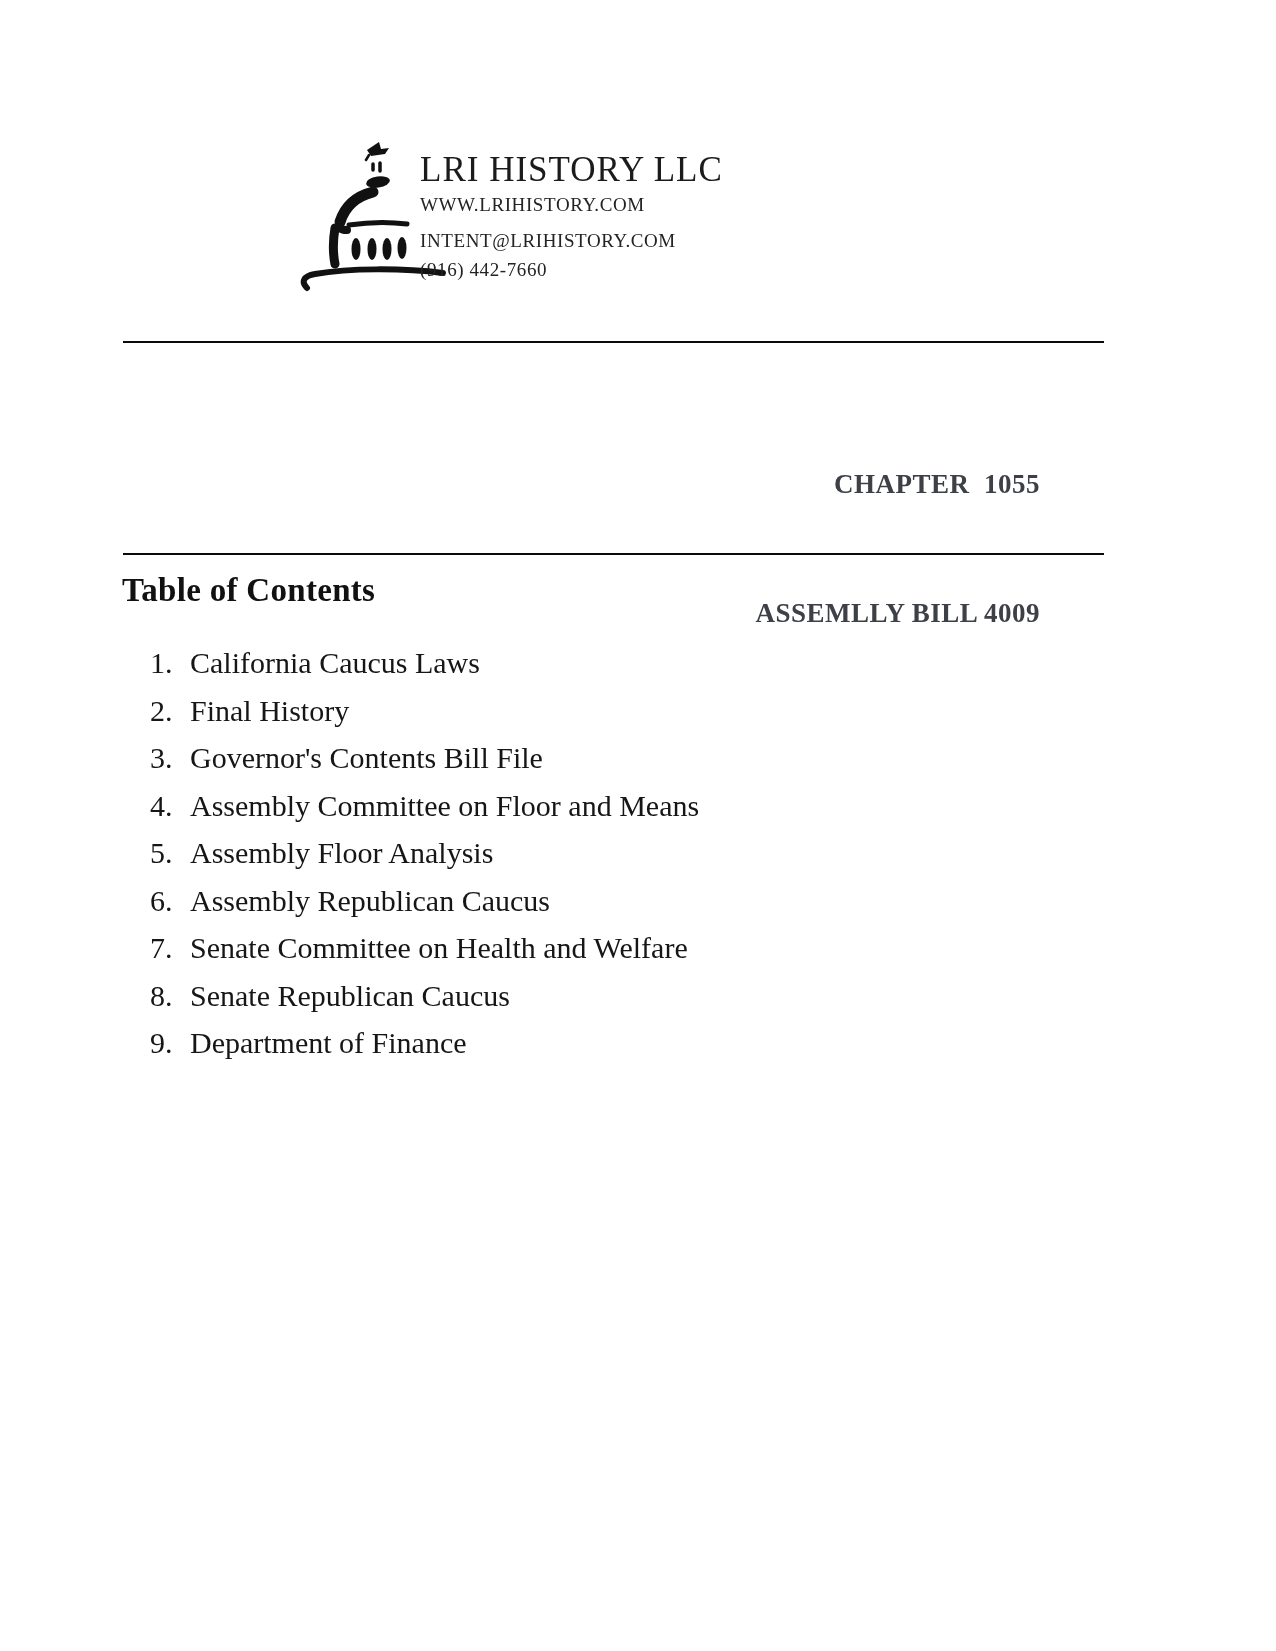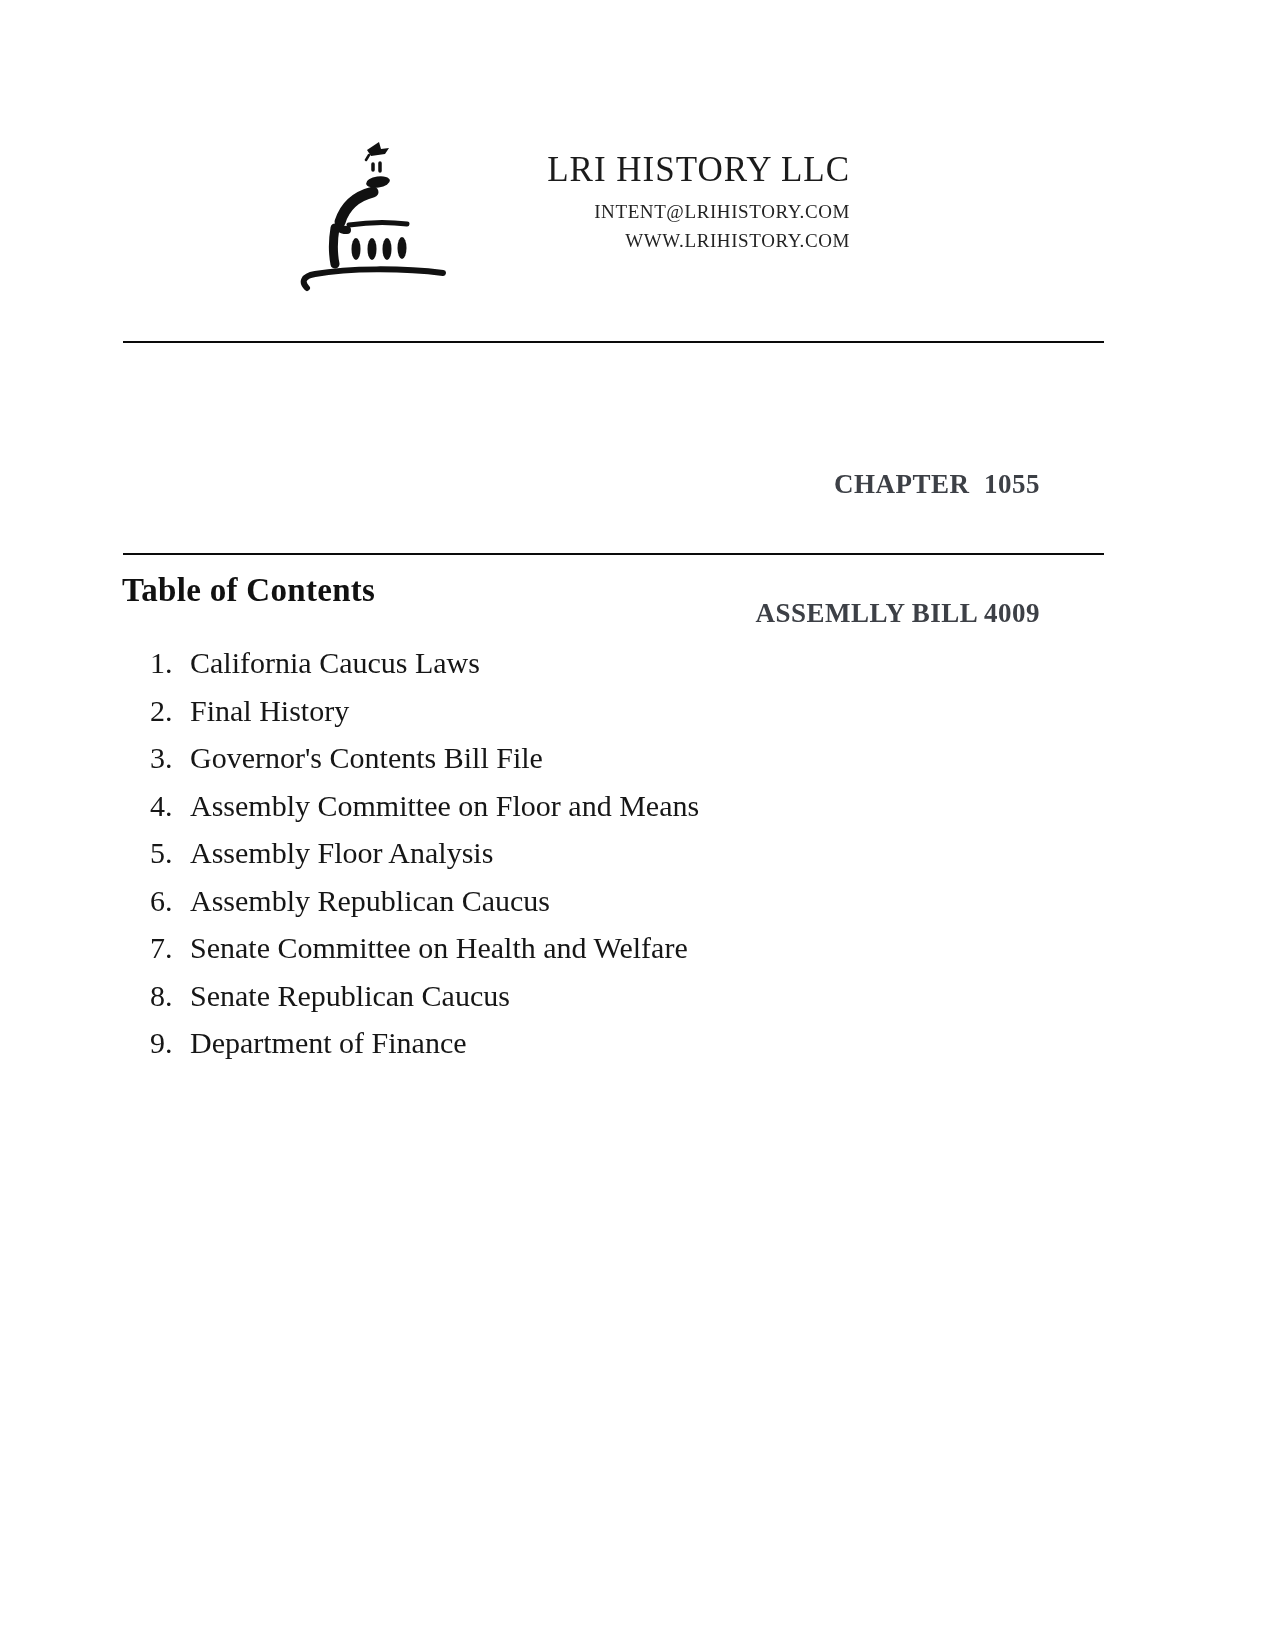--- a/index.html
+++ b/index.html
@@ -21,21 +21,21 @@
   }
   .logo {
     position: absolute;
     left: 293px; top: 2px;
     width: 160px; height: 160px;
   }
   .header-text {
     position: absolute;
     left: 420px; top: 0;
     width: 430px;
-    text-align: right;
+    text-align: left;
   }
   .company-name {
     font-size: 35px;
     letter-spacing: 1px;
     color: #1b1b1b;
     line-height: 40px;
     margin-top: 20px;
     font-weight: normal;
   }
   .contact-line {
@@ -138,22 +138,23 @@
       <ellipse cx="79" cy="117" rx="4.5" ry="11" fill="#111111"></ellipse>
       <ellipse cx="94" cy="117" rx="4.5" ry="11" fill="#111111"></ellipse>
       <ellipse cx="109" cy="116" rx="4.5" ry="11" fill="#111111"></ellipse>
 
       <path class="stroke" d="M14,156 C8,150 10,144 22,142 C56,136 110,136 150,141" stroke-width="6"></path>
     </svg>
   </div>
 
   <div class="header-text">
     <div class="company-name">LRI HISTORY LLC</div>
+    <div class="contact-line">WWW.LRIHISTORY.COM</div>
     <div class="contact-line first">INTENT@LRIHISTORY.COM</div>
-    <div class="contact-line">WWW.LRIHISTORY.COM</div>
+    <div class="contact-line">(916) 442-7660</div>
   </div>
 </div>
 
 <div class="rule rule-1"></div>
 <div class="rule rule-2"></div>
 
 <div class="reference">
   <div>CHAPTER  1055</div>
   <div>ASSEMLLY BILL 4009</div>
 </div>

